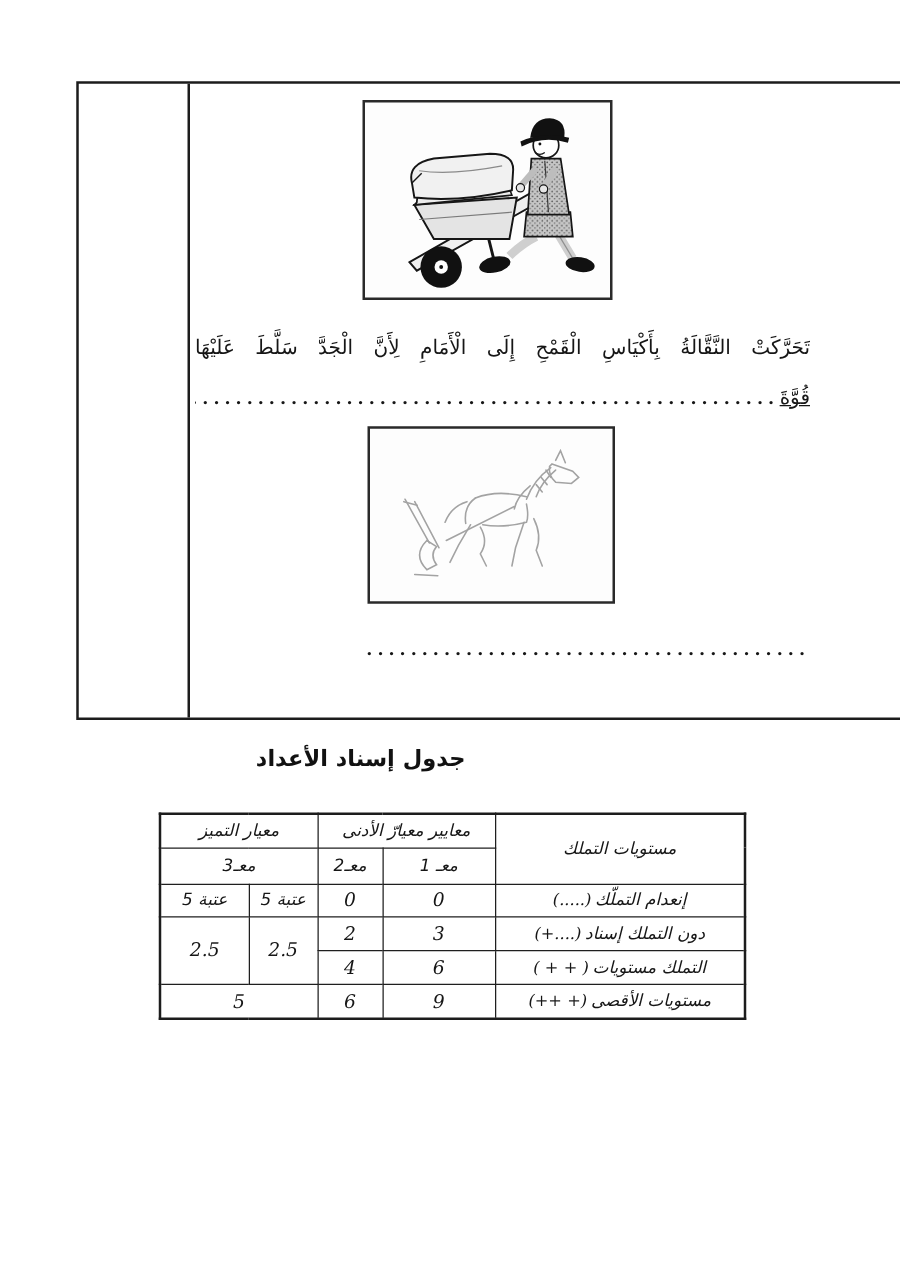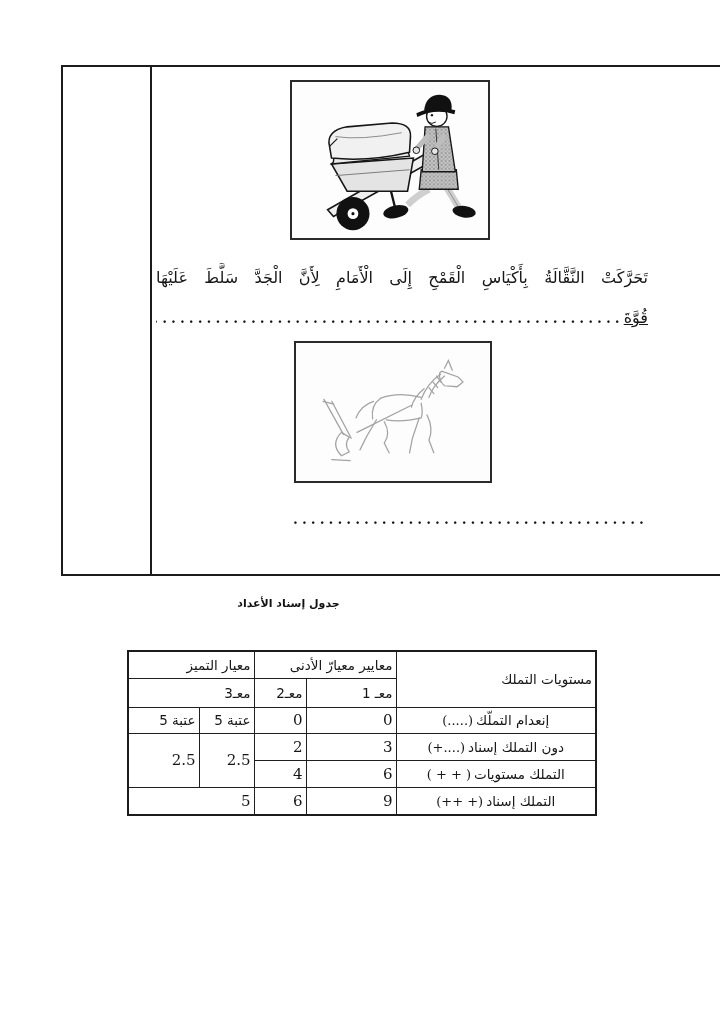--- a/index.html
+++ b/index.html
@@ -46,30 +46,30 @@
     flex:1 1 auto;overflow:hidden;position:relative;direction:rtl;
   }
   .leader .dots{
     white-space:nowrap;letter-spacing:4px;
     font-family:"DejaVu Serif",serif;font-weight:bold;font-size:14px;
   }
   
   .table-title{
     position:absolute;left:0;top:597px;width:577px;margin:0;
     text-align:center;direction:rtl;
-    font-size:11px;font-weight:bold;color:#111;
+    font-size:18px;font-weight:bold;color:#111;
   }
   table.score{
     position:absolute;left:127px;top:650px;
     border-collapse:collapse;table-layout:fixed;direction:rtl;
     font-size:13.5px;color:#161616;
   }
   table.score td{
-    border:1.5px solid #1f1f1f;vertical-align:middle;
-    padding:0 3px;box-sizing:border-box;overflow:hidden;white-space:nowrap;
+    border:1.5px solid #1f1f1f;text-align:center;vertical-align:middle;
+    padding:0 3px;box-sizing:border-box;overflow:hidden;white-space:nowrap;font-style:italic;
   }
   table.score{border:2px solid #1c1c1c;}
   .hA{height:27px;}
   .hB{height:29px;}
   .r1{height:26px;}
   .r2{height:27px;}
   .r3{height:27px;}
   .r4{height:28px;}
   .num{font-family:"DejaVu Serif",serif;font-size:15px;}
   .lvl{text-align:center;}
@@ -217,21 +217,21 @@
       <td class="num">2</td>
       <td rowspan="2" class="num">2.5</td>
       <td rowspan="2" class="num">2.5</td>
     </tr>
     <tr class="r3">
       <td class="lvl"><span>التملك مستويات</span><span class="sfx">( + + )</span></td>
       <td class="num">6</td>
       <td class="num">4</td>
     </tr>
     <tr class="r4">
-      <td class="lvl"><span>التملك إسناد</span><span class="sfx">(++ +)</span></td>
+      <td class="lvl"><span>مستويات الأقصى</span><span class="sfx">(++ +)</span></td>
       <td class="num">9</td>
       <td class="num">6</td>
       <td colspan="2" class="num">5</td>
     </tr>
   </tbody>
     </table>
 
 </div>
 
 </body></html>

